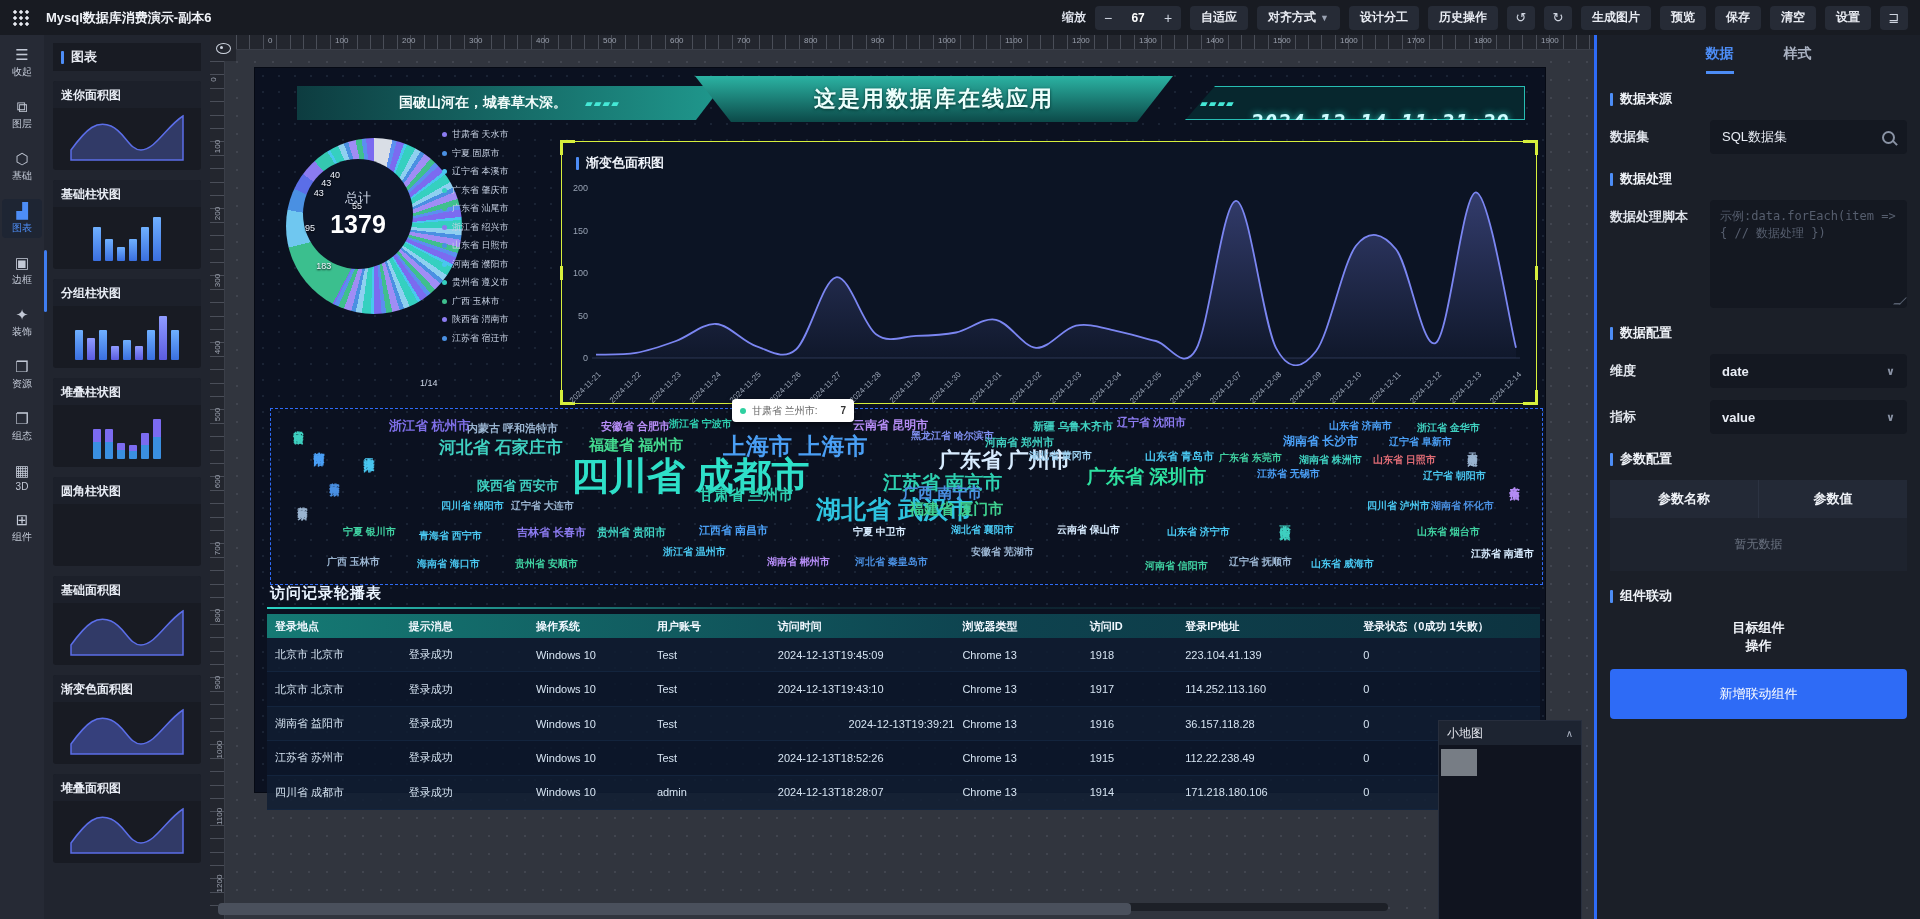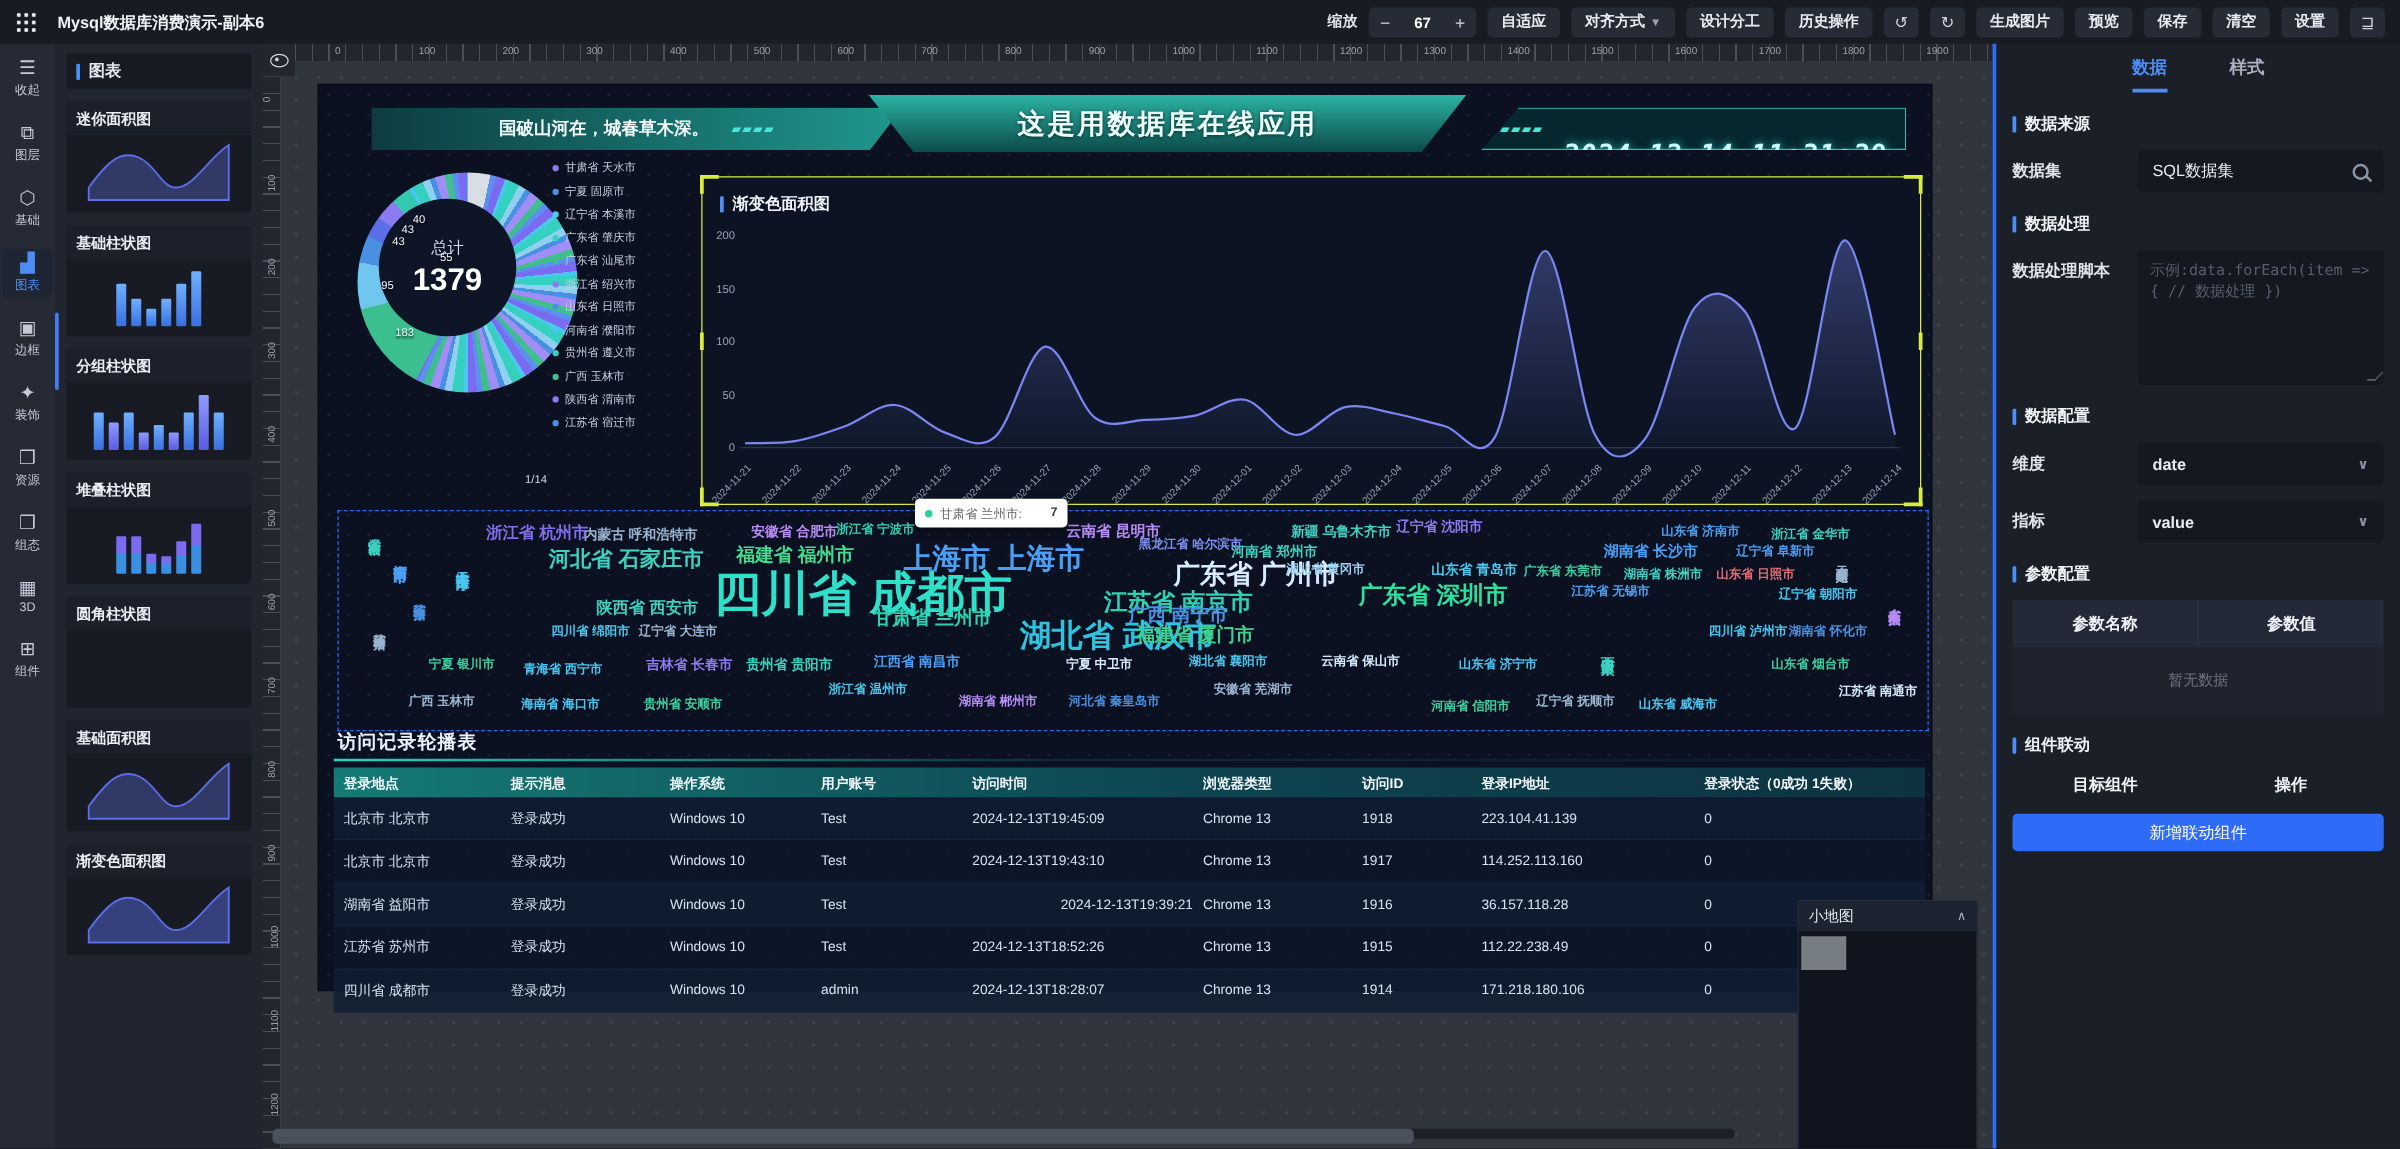--- a/index.html
+++ b/index.html
@@ -109,23 +109,23 @@
   .mag{width:9px;height:9px;border:2px solid #8a93a5;border-radius:50%;position:relative;margin-left:auto;}
   .mag::after{content:"";position:absolute;width:6px;height:2px;background:#8a93a5;transform:rotate(45deg);right:-5px;bottom:-2px;}
   .rp-textarea{flex:1;background:#141821;border-radius:4px;height:92px;padding:8px 10px;font-size:12px;color:#565e6e;font-family:"DejaVu Sans Mono",monospace;position:relative;}
   .resize-h{position:absolute;right:2px;bottom:2px;width:8px;height:8px;border-right:2px solid #565e6e;border-bottom:2px solid #565e6e;transform:skew(-45deg) scale(.7);}
   .rp-select{flex:1;background:#141821;border-radius:4px;height:34px;display:flex;align-items:center;padding:0 12px;font-size:13px;color:#e8ecf4;font-weight:bold;}
   .sel-chev{margin-left:auto;color:#8a93a5;font-size:11px;}
   .param-head{display:flex;margin:12px 13px 0;height:38px;background:#232936;}
   .param-head div{flex:1;display:flex;align-items:center;justify-content:center;font-size:13px;font-weight:bold;color:#f0f3f8;}
   .param-head div:first-child{border-right:1px solid #2c3342;}
   .rp-empty{margin:0 13px;background:#1e232e;padding:18px 0;text-align:center;font-size:12px;color:#6a7280;}
-  .link-heads{display:flex;margin:14px 13px 12px;}
+  .link-heads{display:flex;margin:14px 13px 12px;flex-direction:column;}
   .link-heads div{flex:1;text-align:center;font-size:13px;font-weight:bold;color:#f0f3f8;}
-  .rp-btn{margin:14px 13px 0;height:30px;background:#2e6bf6;border-radius:4px;display:flex;align-items:center;justify-content:center;font-size:13px;color:#fff;cursor:pointer;}
+  .rp-btn{margin:14px 13px 0;height:50px;background:#2e6bf6;border-radius:4px;display:flex;align-items:center;justify-content:center;font-size:13px;color:#fff;cursor:pointer;}
 </style>
 </head>
 <body>
 
 <div id="stage">
 
   <div class="topbar">
     <div class="apps-grid"></div>
     <div class="tb-title">Mysql数据库消费演示-副本6</div>
     <div class="tb-right">
@@ -272,20 +272,28 @@
             <svg viewBox="0 0 120 52">
               <path d="M4,40 C20,18 30,10 44,16 C58,22 62,40 74,40 C88,40 100,16 116,6 L116,50 L4,50 Z" fill="rgba(71,84,160,0.55)" stroke="#5b6ee8" stroke-width="1.5"></path>
             </svg>
           </div>
         </div>
         <div class="chart-card">
           <div class="card-label">渐变色面积图</div>
           <div class="thumb">
             <svg viewBox="0 0 120 52">
               <path d="M4,40 C20,18 30,10 44,16 C58,22 62,40 74,40 C88,40 100,16 116,6 L116,50 L4,50 Z" fill="rgba(91,110,232,0.45)" stroke="#5b6ee8" stroke-width="1.5"></path>
+            </svg>
+          </div>
+        </div>
+        <div class="chart-card">
+          <div class="card-label">堆叠面积图</div>
+          <div class="thumb">
+            <svg viewBox="0 0 120 52">
+              <path d="M4,40 C20,18 30,10 44,16 C58,22 62,40 74,40 C88,40 100,16 116,6 L116,50 L4,50 Z" fill="rgba(71,84,160,0.55)" stroke="#5b6ee8" stroke-width="1.5"></path>
             </svg>
           </div>
         </div>
       </div>
     <div class="lp-scroll"></div>
   </div>
 
   <div class="canvas">
     <div class="ruler-corner">
         <span class="eye"></span>

